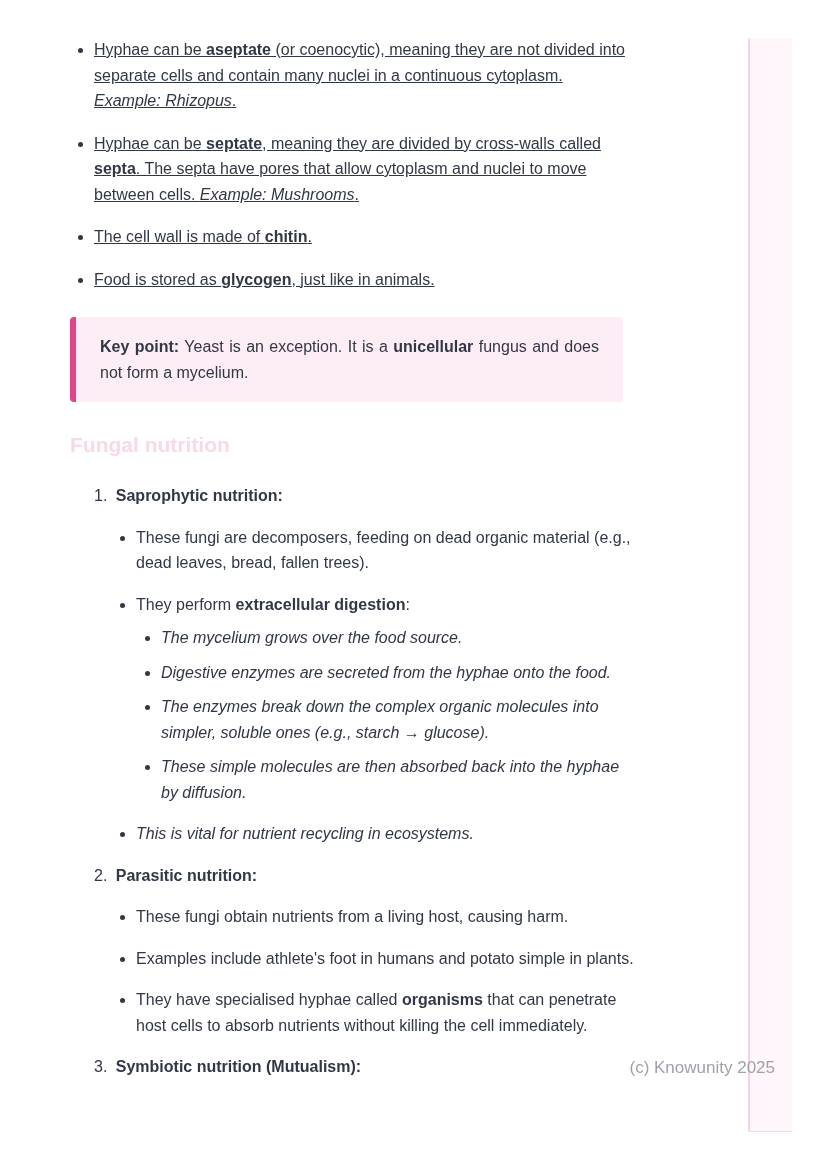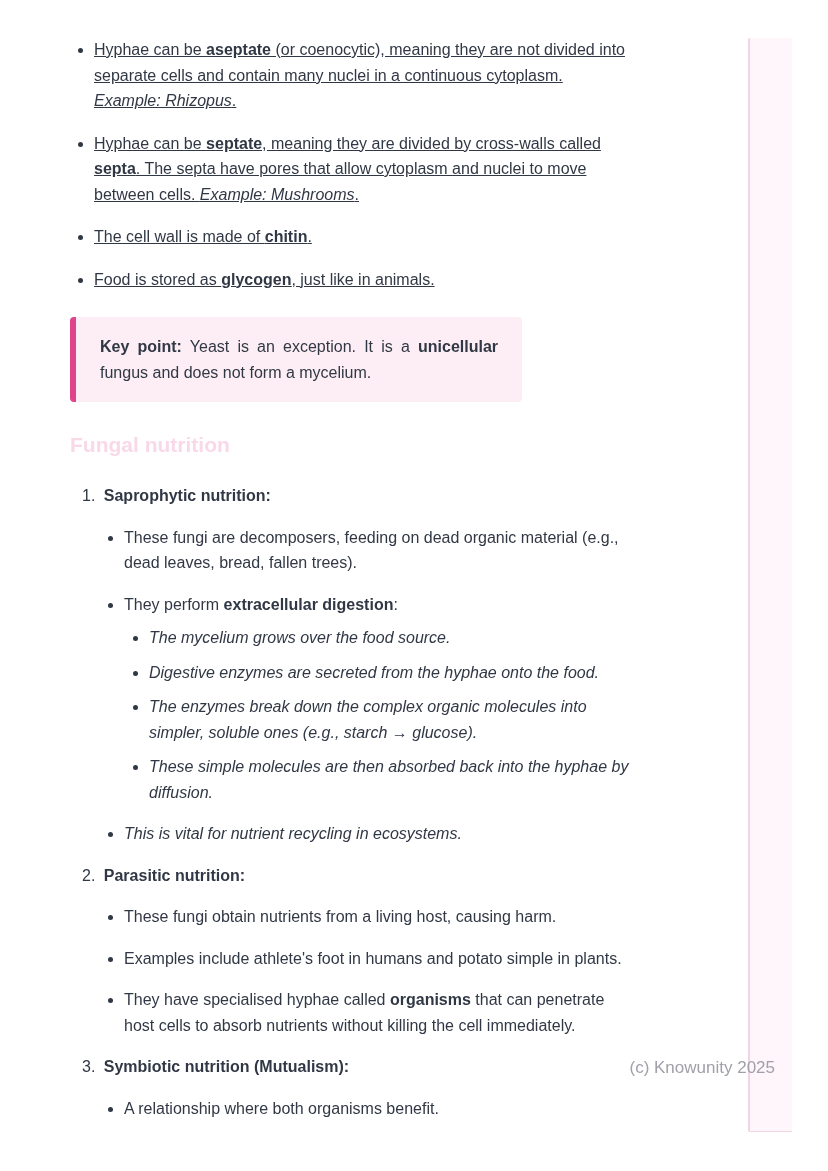--- a/index.html
+++ b/index.html
@@ -27,37 +27,37 @@
   ul.intro > li:last-child { margin-bottom: 0; }
 
   
   .callout {
     margin-top: 25px;
     background: var(--callout-bg, #fdeef5);
     border-left: 6px solid var(--accent-pink, #e0458c);
     border-radius: 4px;
     padding: 17px 24px;
     box-sizing: border-box;
-    width: 452px;
+    width: 553px;
   }
   .callout p { margin: 0; text-align: justify; }
 
   
   h2.section-heading {
     margin: 31px 0 12px 0;
     font-size: 21px;
     font-weight: 700;
     color: var(--heading-pink, #f9d9e8);
     line-height: 24px;
   }
 
   p.intro-paragraph { margin: 22px 0 0 0; }
 
   
-  ol.sections { margin: 26px 0 0 4px; padding: 0; list-style: none; }
+  ol.sections { margin: 26px 0 0 16px; padding: 0; list-style: none; }
   ol.sections > li.section { margin: 0 0 16px 0; }
   .section-title-row { margin: 0 0 0 8px; }
   .section-num { display: inline-block; min-width: 12px; margin-right: 4px; }
   .section-title { font-weight: 700; }
 
   ul.lv2 { margin: 16px 0 0 0; padding: 0 0 0 50px; list-style: disc; }
   ul.lv2 > li { margin: 0 0 16px 0; }
   ul.lv2 > li:last-child { margin-bottom: 0; }
 
   ul.lv3 { margin: 8px 0 0 0; padding: 0 0 0 25px; list-style: disc; }
@@ -138,23 +138,20 @@
         <li><span>Examples include athlete's foot in humans and potato simple in plants.</span></li>
         <li><span>They have specialised hyphae called </span><span class="b">organisms</span><span> that can penetrate host cells to absorb nutrients without killing the cell immediately.</span></li>
       </ul>
     </li>
 
     <li class="section">
       <p class="section-title-row">
         <span class="section-num">3.</span>
         <span class="section-title">Symbiotic nutrition (Mutualism):</span>
       </p>
-      <ul class="lv2">
-        <li><span>A relationship where both organisms benefit.</span></li>
-      </ul>
     </li>
 
   </ol>
 </div>
 
 <div class="next-page-strip"></div>
 
 <div class="footer-credit">(c) Knowunity 2025</div>
 
 </body></html>

